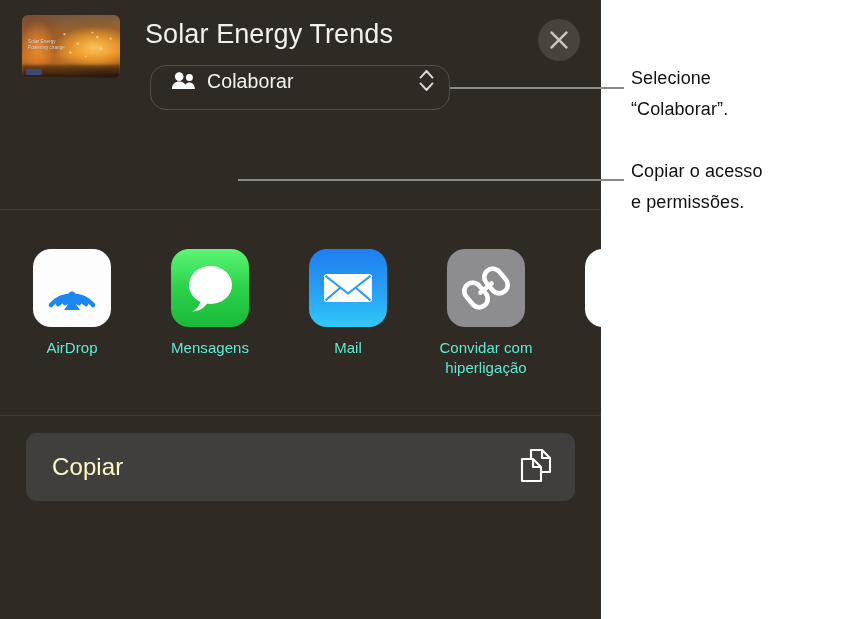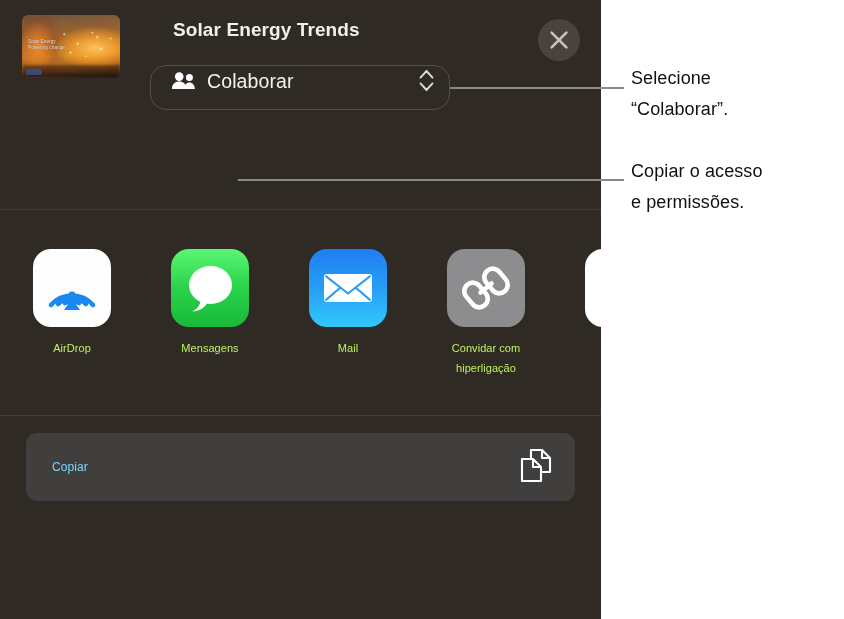--- a/index.html
+++ b/index.html
@@ -97,25 +97,24 @@
     border-radius: 1.5px;
     background: #3a4f8a;
     filter: blur(0.7px);
     opacity: 0.85;
   }
 
   #doc-title {
     position: absolute;
     left: 145px;
     top: 19px;
-    font-size: 19px;
-    font-weight: bold;
+    font-size: 27px;
+    font-weight: normal;
     color: #f2f0ee;
     letter-spacing: 0.1px;
-    margin-left: 28px;
   }
 
   #close-button {
     position: absolute;
     right: 21px;
     top: 19px;
     width: 42px;
     height: 42px;
     border-radius: 50%;
     background: #4a433c;
@@ -190,23 +189,23 @@
     margin: 0 auto;
     border-radius: 18px;
     overflow: hidden;
     position: relative;
     display: flex;
     align-items: center;
     justify-content: center;
   }
   .app-label {
     margin-top: 11px;
-    font-size: 11px;
+    font-size: 15px;
     line-height: 20px;
-    color: #bef264;
+    color: #5eead4;
     letter-spacing: 0.05px;
   }
 
   .ic-airdrop { background: #fdfdfd; }
   .ic-messages { background: linear-gradient(180deg, #5bf675 0%, #2bd44a 48%, #19b93a 100%); }
   .ic-mail { background: linear-gradient(180deg, #1e7ef2 0%, #279ff5 52%, #31c8f8 100%); }
   .ic-link { background: #8d8d8f; }
   .ic-reminders { background: #ffffff; }
 
   
@@ -227,22 +226,22 @@
     border: none;
     cursor: pointer;
     display: flex;
     align-items: center;
     justify-content: space-between;
     padding: 0 22px 0 26px;
   }
   #action-copy { top: 16px; }
   #action-quicknote { top: 111px; }
   .action-label {
-    font-size: 12px;
-    color: #7dd3fc;
+    font-size: 24px;
+    color: #fef9c3;
     letter-spacing: 0.1px;
   }
   .action-icon { flex: 0 0 auto; display: block; }
 
   
   .callout {
     position: absolute;
     color: #111111;
     font-size: 18px;
     line-height: 31px;

